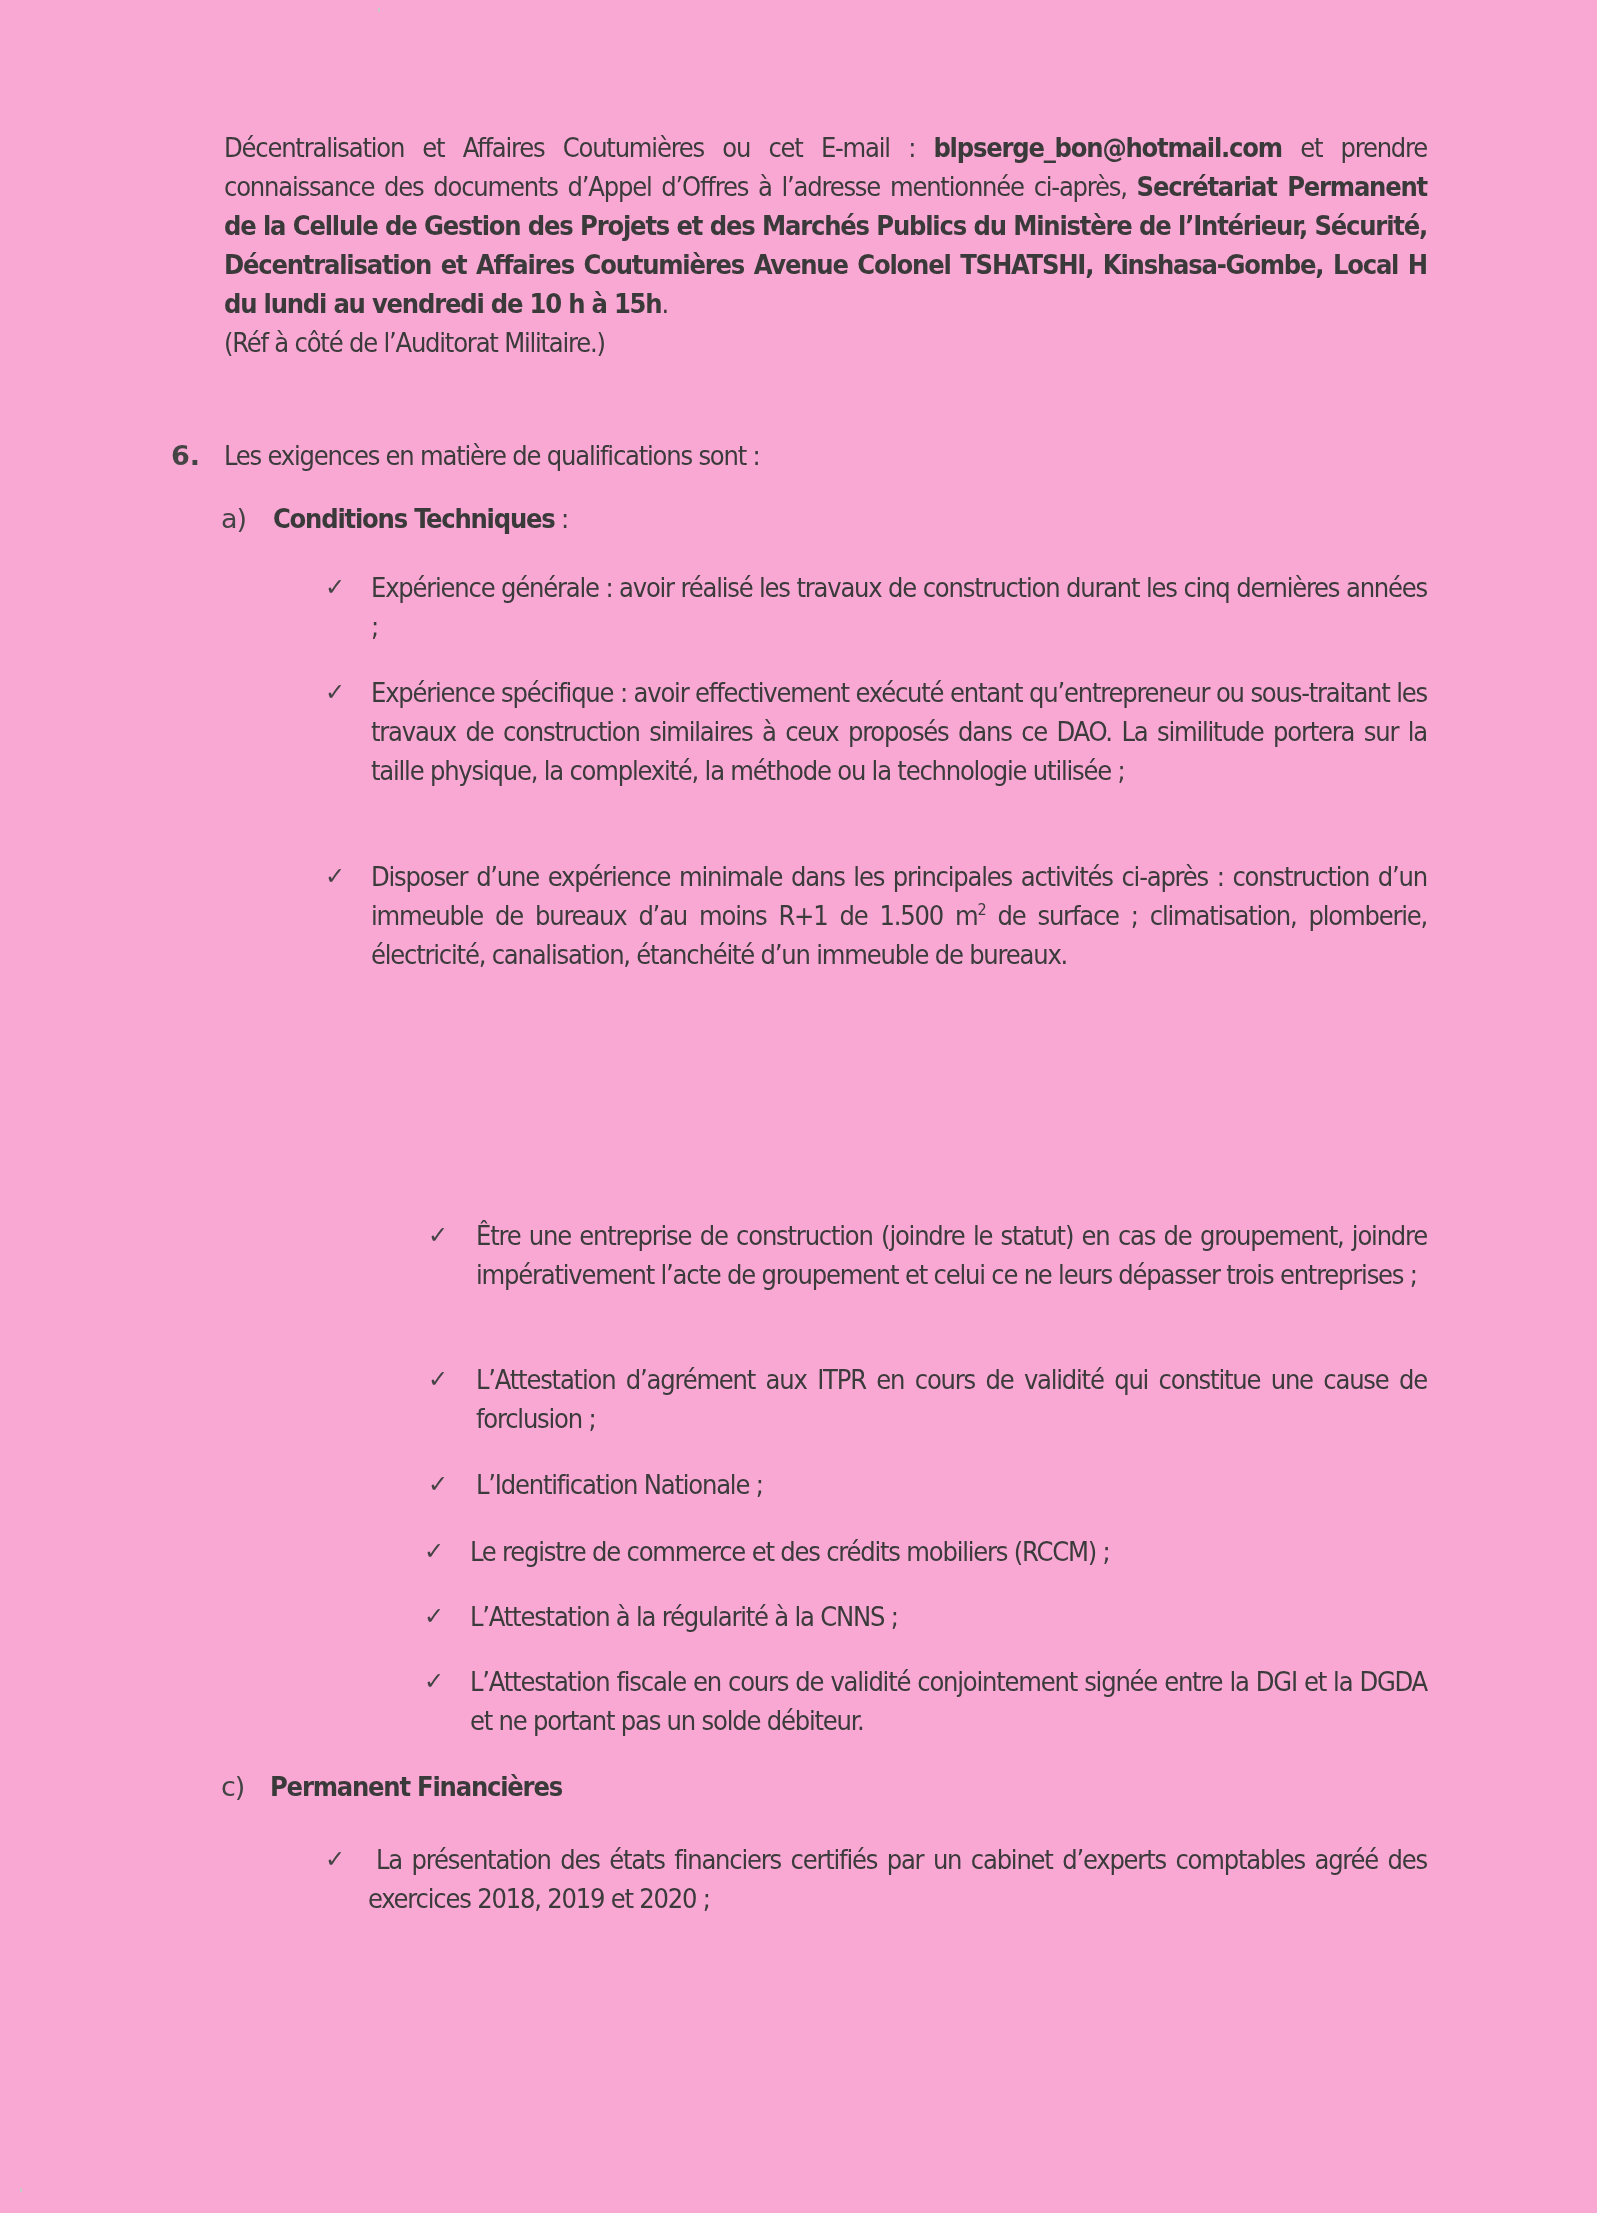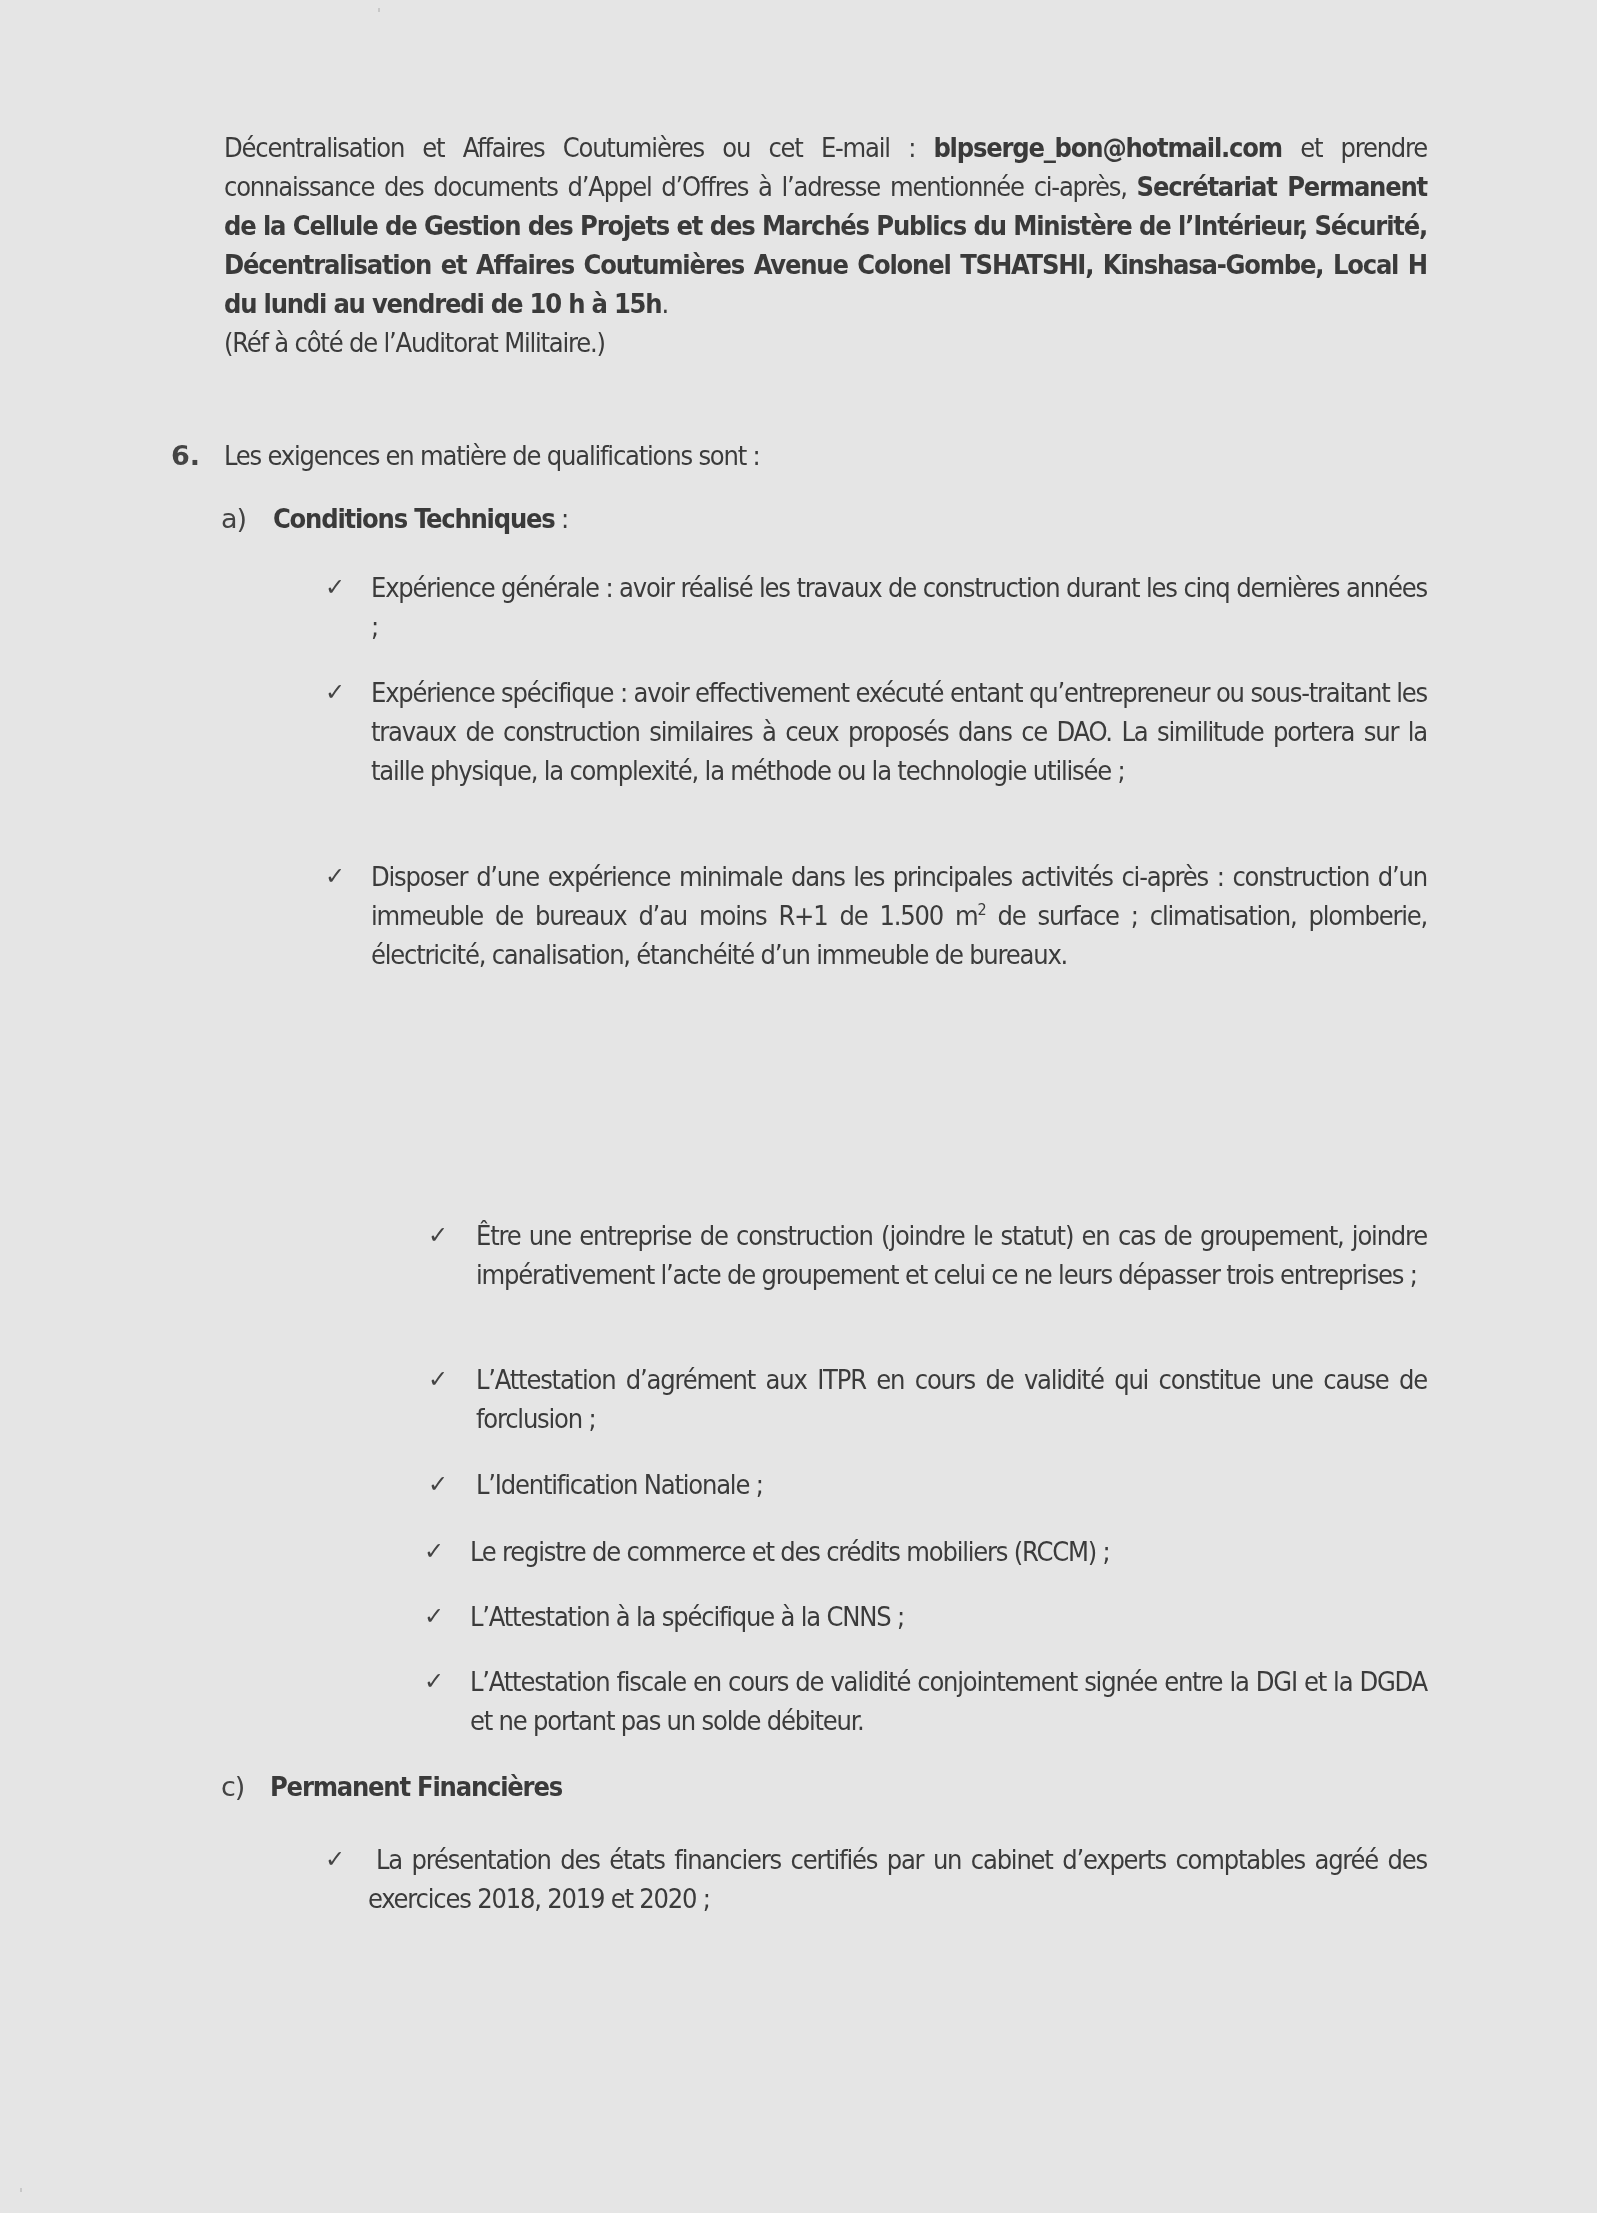--- a/index.html
+++ b/index.html
@@ -1,18 +1,18 @@
 <!DOCTYPE html>
 <html><head>
 <meta charset="utf-8">
 <style>
   html, body { margin: 0; padding: 0; background: #ffffff; }
   body { width: 1597px; height: 2213px; position: relative; overflow: hidden;
          font-family: "DejaVu Sans", "Liberation Sans", sans-serif; color: #3b3b3b; }
-  .page { position: absolute; left: 0; top: 0; width: 1597px; height: 2213px; background: #e5e5e5; }
+  .page { position: absolute; left: 0; top: 0; width: 1597px; height: 2213px; background: #f9a8d4; }
   .blk { position: absolute; font-size: 27px; line-height: 39px; letter-spacing: -1.2px;
          font-stretch: condensed; }
   .just { text-align: justify; text-align-last: left; }
   .b { font-weight: bold; color: #3a3a3a; }
   .mark { position: absolute; font-size: 24px; line-height: 39px; color: #444; }
   .num { position: absolute; font-size: 27px; line-height: 39px; font-weight: bold; color: #444; }
   .lbl { position: absolute; font-size: 27px; line-height: 39px; color: #444; letter-spacing: -1px; }
   sup { font-size: 16px; line-height: 0; }
   .speck { position: absolute; width: 2px; height: 4px; background: #c8c8c8; }
 </style>
@@ -58,21 +58,21 @@
   <span class="mark" style="left:428px; top:1360px;">✓</span>
   <div class="blk just" style="left:476px; top:1360px; width:951px;">L’Attestation d’agrément aux ITPR en cours de validité qui constitue une cause de forclusion ;</div>
 
   <span class="mark" style="left:428px; top:1465px;">✓</span>
   <div class="blk" style="left:476px; top:1465px; width:951px;">L’Identification Nationale ;</div>
 
   <span class="mark" style="left:424px; top:1532px;">✓</span>
   <div class="blk" style="left:470px; top:1532px; width:957px;">Le registre de commerce et des crédits mobiliers (RCCM) ;</div>
 
   <span class="mark" style="left:424px; top:1597px;">✓</span>
-  <div class="blk" style="left:470px; top:1597px; width:957px;">L’Attestation à la spécifique à la CNNS ;</div>
+  <div class="blk" style="left:470px; top:1597px; width:957px;">L’Attestation à la régularité à la CNNS ;</div>
 
   <span class="mark" style="left:424px; top:1662px;">✓</span>
   <div class="blk just" style="left:470px; top:1662px; width:957px;">L’Attestation fiscale en cours de validité conjointement signée entre la DGI et la DGDA et ne portant pas un solde débiteur.</div>
 
   <div class="lbl" style="left:221px; top:1767px;">c)</div>
   <div class="blk b" style="left:270px; top:1767px;">Permanent Financières</div>
 
   <span class="mark" style="left:325px; top:1840px;">✓</span>
   <div class="blk just" style="left:368px; top:1840px; width:1059px; text-indent:8px;">La présentation des états financiers certifiés par un cabinet d’experts comptables agréé des exercices 2018, 2019 et 2020 ;</div>
 

